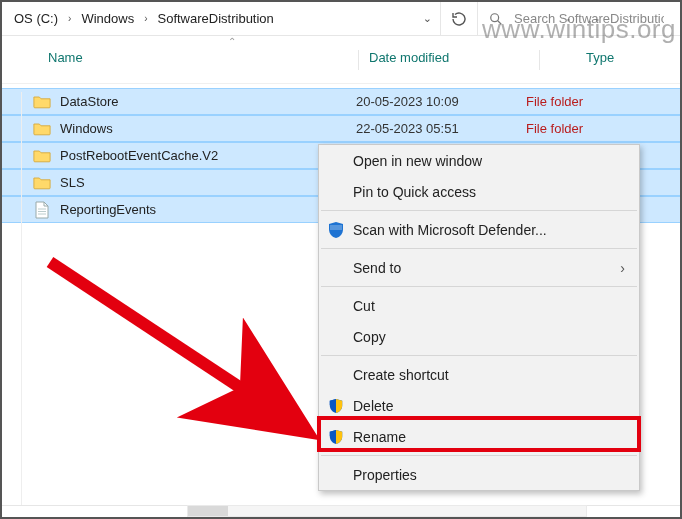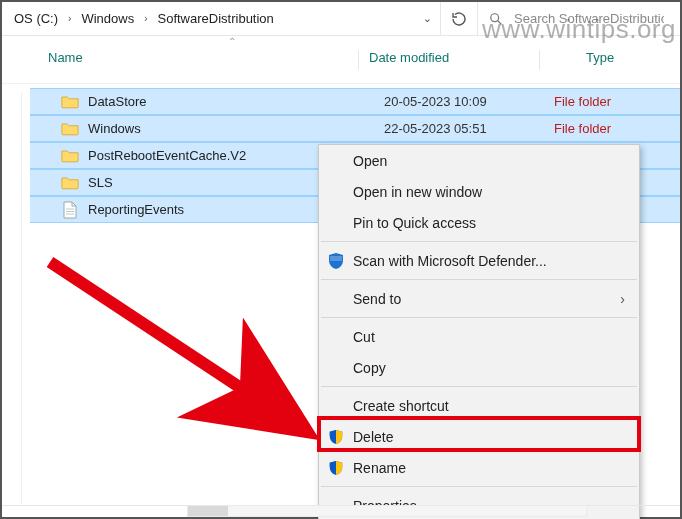--- a/index.html
+++ b/index.html
@@ -25,21 +25,20 @@
 .col-name { width: 310px; display: flex; align-items: center; gap: 80px; }
 .col-sort { font-size: 10px; color: #999; margin-left: 60px; }
 .col-date { width: 170px; }
 .col-type { flex: 1; margin-left: 36px; }
 .sep-v { width: 1px; height: 60%; background: #e6e6e6; margin-right: 10px; }
 
 .file-rows { padding-top: 4px; }
 .row {
   display: flex; align-items: center; height: 27px; font-size: 13px; color: #222;
   padding-left: 30px;
-  margin-left: 28px;
 }
 .row.sel {
   background: #cde8ff;
   border: 1px solid #99d1ff;
   border-left: none; border-right: none;
 }
 .row .icon { width: 20px; height: 20px; margin-right: 8px; display: inline-flex; align-items: center; justify-content: center; }
 .row .c-name { width: 296px; }
 .row .c-date { width: 170px; color: #333; }
 .row .c-type { flex: 1; color: #b91c1c; }
@@ -176,23 +175,20 @@
       <span class="c-name">ReportingEvents</span>
       <span class="c-date"></span>
       <span class="c-type"></span>
     </div>
   </div>
 
   <div class="nav-sidebar"></div>
 
   <div class="context-menu">
     <div class="cm-item">
-        <span>Open</span>
-      </div>
-    <div class="cm-item">
         <span>Open in new window</span>
       </div>
     <div class="cm-item">
         <span>Pin to Quick access</span>
       </div>
     <div class="cm-sep"></div>
     <div class="cm-item">
       <span class="cm-icon">
         <svg viewBox="0 0 18 18" width="18" height="18">
             <path fill="#1e73d2" d="M9 1l7 2v5c0 5-3 8-7 9-4-1-7-4-7-9V3z"></path>

